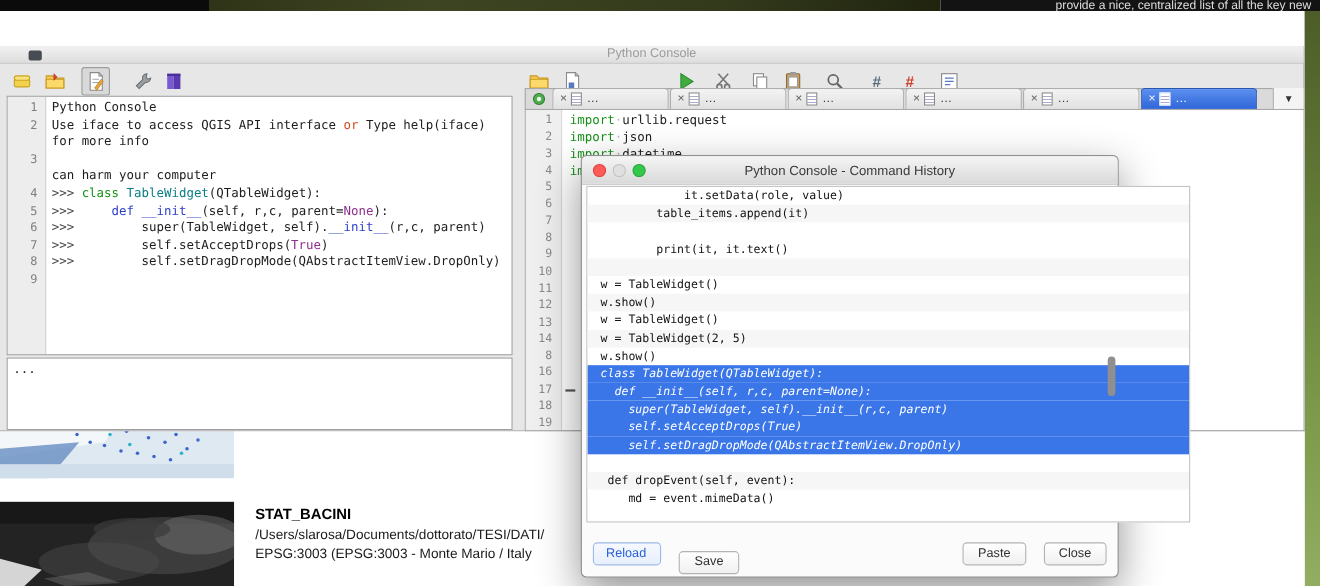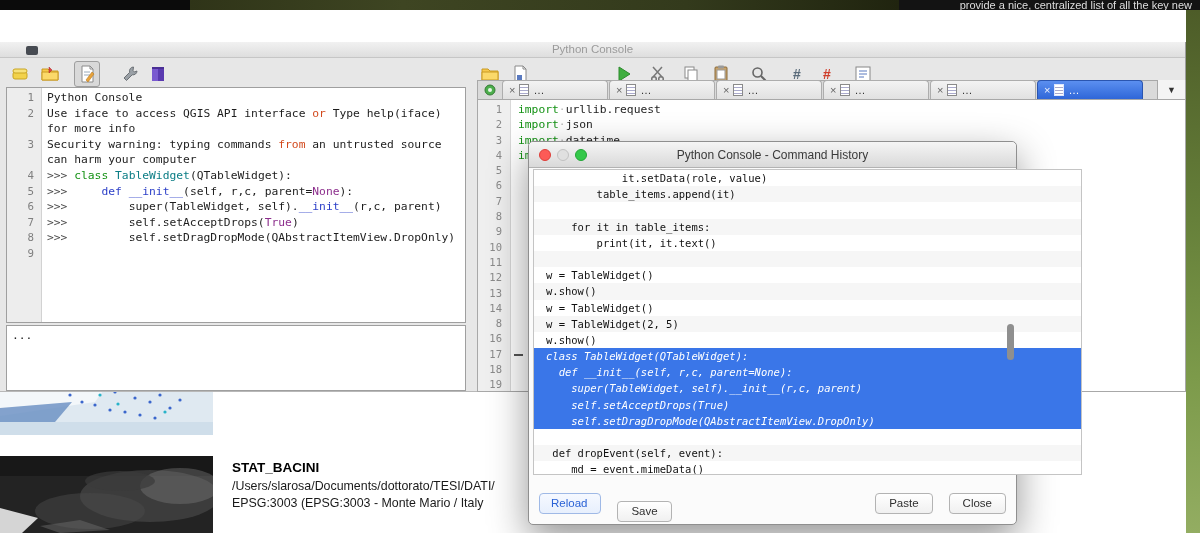--- a/index.html
+++ b/index.html
@@ -2,21 +2,21 @@
 <html><head>
 <meta charset="utf-8">
 <style>
   *{margin:0;padding:0;box-sizing:border-box;}
   html,body{width:1200px;height:533px;overflow:hidden;background:#fff;font-family:"Liberation Sans",sans-serif;}
 
   
   #desktop-strip{position:absolute;left:0;top:0;width:1200px;height:10px;display:flex;}
   #strip-black{width:190px;background:#0b0b0b;}
   #strip-olive{flex:1;background:linear-gradient(90deg,#2f3418,#3e4522 30%,#333a1c 70%,#20240f);}
-  #strip-dark{width:301px;background:#131313;overflow:hidden;text-align:right;}
+  #strip-dark{width:345px;background:#131313;overflow:hidden;text-align:right;}
   #desktop-text{color:#dedede;font-size:11px;line-height:10px;white-space:nowrap;padding-right:8px;}
   #desktop-right{position:absolute;left:1186px;top:10px;width:14px;height:523px;
     background:linear-gradient(180deg,#4d5c28,#66803a 40%,#7c9a4a 70%,#93ad62);}
 
   
   #welcome{position:absolute;left:0;top:360px;width:1186px;height:173px;background:#fff;}
   .thumb{position:absolute;left:0;width:213px;overflow:hidden;}
   #thumb1{top:0;height:75px;}
   #thumb2{top:96px;height:77px;}
   #project-info{position:absolute;left:232px;top:100px;width:340px;}
@@ -298,21 +298,20 @@
         <div class="crow">
           <span class="lnum">2</span>
           <span class="code"><span class="tok-plain">Use iface to access QGIS API interface </span><span class="tok-kworange">or</span><span class="tok-plain"> Type help(iface)</span></span>
         </div>
         <div class="crow">
           <span class="lnum"></span>
           <span class="code"><span class="tok-plain">for more info</span></span>
         </div>
         <div class="crow">
           <span class="lnum">3</span>
-          <span class="code"><span class="tok-plain">Security warning: typing commands </span><span class="tok-kworange">from</span><span class="tok-plain"> an untrusted source</span></span>
         </div>
         <div class="crow">
           <span class="lnum"></span>
           <span class="code"><span class="tok-plain">can harm your computer</span></span>
         </div>
         <div class="crow">
           <span class="lnum">4</span>
           <span class="code"><span class="tok-prompt">&gt;&gt;&gt; </span><span class="tok-kwgreen">class</span><span class="tok-plain"> </span><span class="tok-nameteal">TableWidget</span><span class="tok-plain">(QTableWidget):</span></span>
         </div>
         <div class="crow">
@@ -478,23 +477,20 @@
   </div>
   <div id="history-list">
       <div class="hrow">
         <pre>            it.setData(role, value)</pre>
       </div>
       <div class="hrow alt">
         <pre>        table_items.append(it)</pre>
       </div>
       <div class="hrow">
         <pre></pre>
-      </div>
-      <div class="hrow alt">
-        <pre>    for it in table_items:</pre>
       </div>
       <div class="hrow">
         <pre>        print(it, it.text()</pre>
       </div>
       <div class="hrow alt">
         <pre></pre>
       </div>
       <div class="hrow">
         <pre>w = TableWidget()</pre>
       </div>

